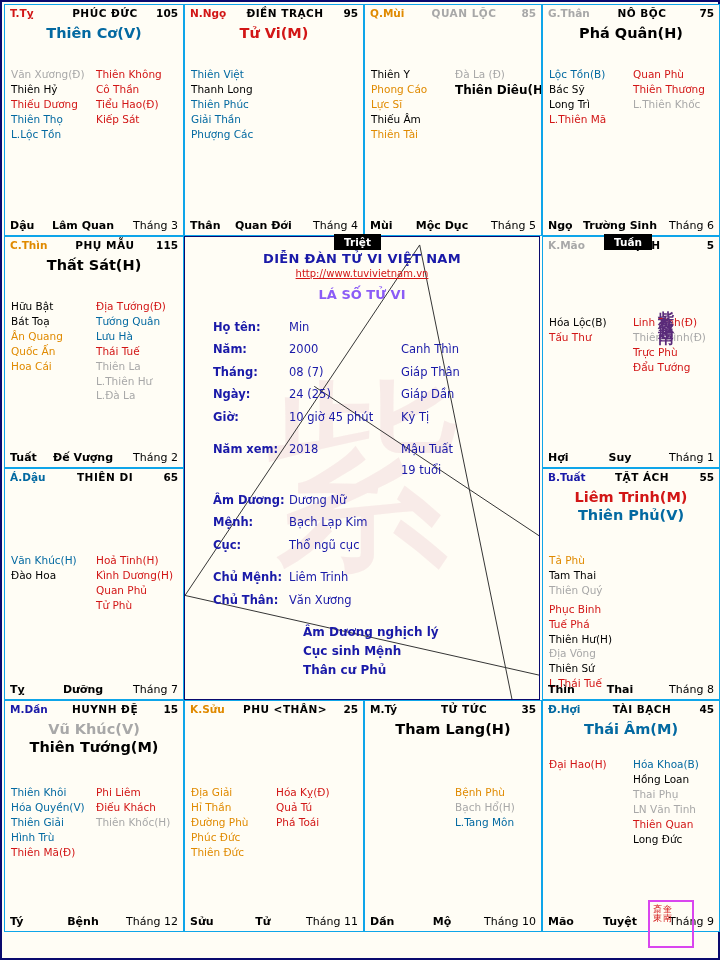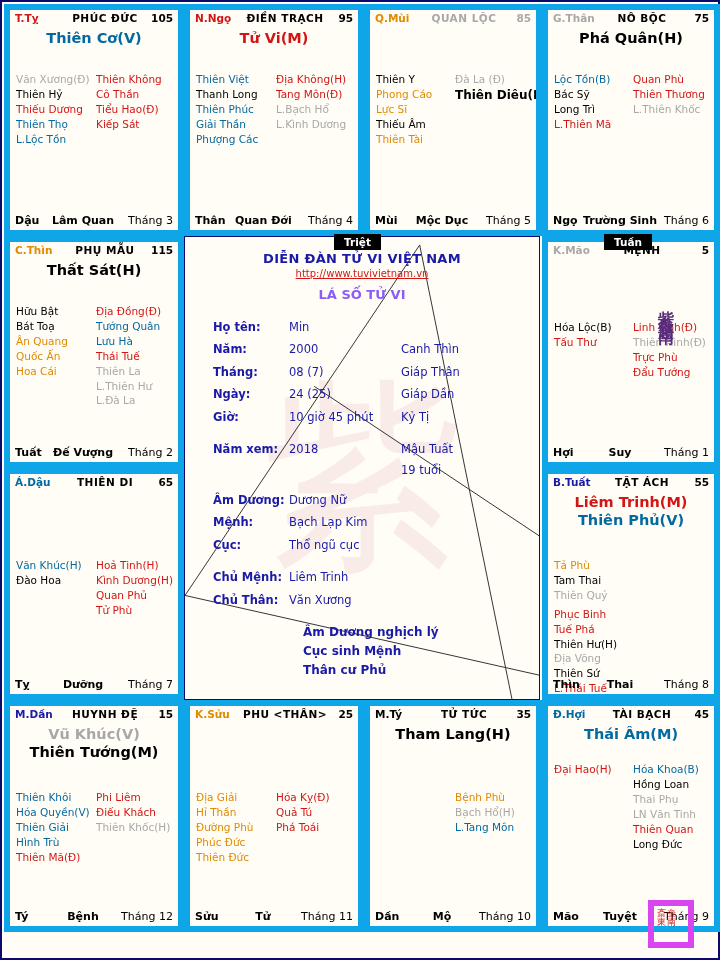--- a/index.html
+++ b/index.html
@@ -19,21 +19,21 @@
     background:#fffdf5;
   }
   .grid{
     position:absolute;inset:2px;
     display:grid;
     grid-template-columns:180px 180px 178px 178px;
     grid-template-rows:232px 232px 232px 232px;
   }
   .cell{
     position:relative;
-    border:6px solid #0ea5e9;
+    border:1px solid #0ea5e9;
     box-sizing:border-box;
     background:#fffdf5;
     overflow:hidden;
   }
   
   .hdr{
     position:absolute;top:2px;left:0;right:0;
     display:flex;align-items:center;
     padding:0 5px;
     box-sizing:border-box;
@@ -143,21 +143,21 @@
     position:absolute;
     right:42px;top:296px;
     writing-mode:vertical-rl;
     font-size:16px;font-weight:bold;color:#5a2b7a;
     letter-spacing:6px;
     font-family:"DejaVu Serif",serif;
   }
   .seal{
     position:absolute;right:24px;bottom:10px;
     width:46px;height:48px;
-    border:6px solid #d946ef;
+    border:2px solid #d946ef;
     box-sizing:border-box;
     color:#d21616;
     font-size:9px;
     line-height:1.05;
     padding:3px;
     font-family:"DejaVu Serif",serif;
   }
   .seal span{display:block;letter-spacing:1px;}
   
   .center svg.lines{position:absolute;inset:0;width:100%;height:100%;}
@@ -221,26 +221,20 @@
         <span class="l2 c-red">Tử Vi(M)</span>
       </div>
       <div class="cols">
         <div class="col">
           <div class="c-green">Thiên Việt</div>
           <div class="c-black">Thanh Long</div>
           <div class="c-green">Thiên Phúc</div>
           <div class="c-green">Giải Thần</div>
           <div class="c-green">Phượng Các</div>
         </div>
-        <div class="col">
-          <div class="c-red">Địa Không(H)</div>
-          <div class="c-red">Tang Môn(Đ)</div>
-          <div class="c-gray">L.Bạch Hổ</div>
-          <div class="c-gray">L.Kình Dương</div>
-        </div>
       </div>
       <div class="footer">
         <span class="chi">Thân</span>
         <span class="trang">Quan Đới</span>
         <span class="thang">Tháng 4</span>
       </div>
     </div>
 
     <div class="cell">
       <div class="hdr">
@@ -308,21 +302,21 @@
       </div>
       <div class="cols">
         <div class="col">
           <div class="c-black">Hữu Bật</div>
           <div class="c-black">Bát Toạ</div>
           <div class="c-orange">Ân Quang</div>
           <div class="c-orange">Quốc Ấn</div>
           <div class="c-orange">Hoa Cái</div>
         </div>
         <div class="col">
-          <div class="c-red">Địa Đồng(Đ)</div>
+          <div class="c-red">Địa Tướng(Đ)</div>
           <div class="c-green">Tướng Quân</div>
           <div class="c-green">Lưu Hà</div>
           <div class="c-red">Thái Tuế</div>
           <div class="c-gray">Thiên La</div>
           <div class="c-gray">L.Thiên Hư</div>
           <div class="c-gray">L.Đà La</div>
         </div>
       </div>
       <div class="footer">
         <span class="chi">Tuất</span>

